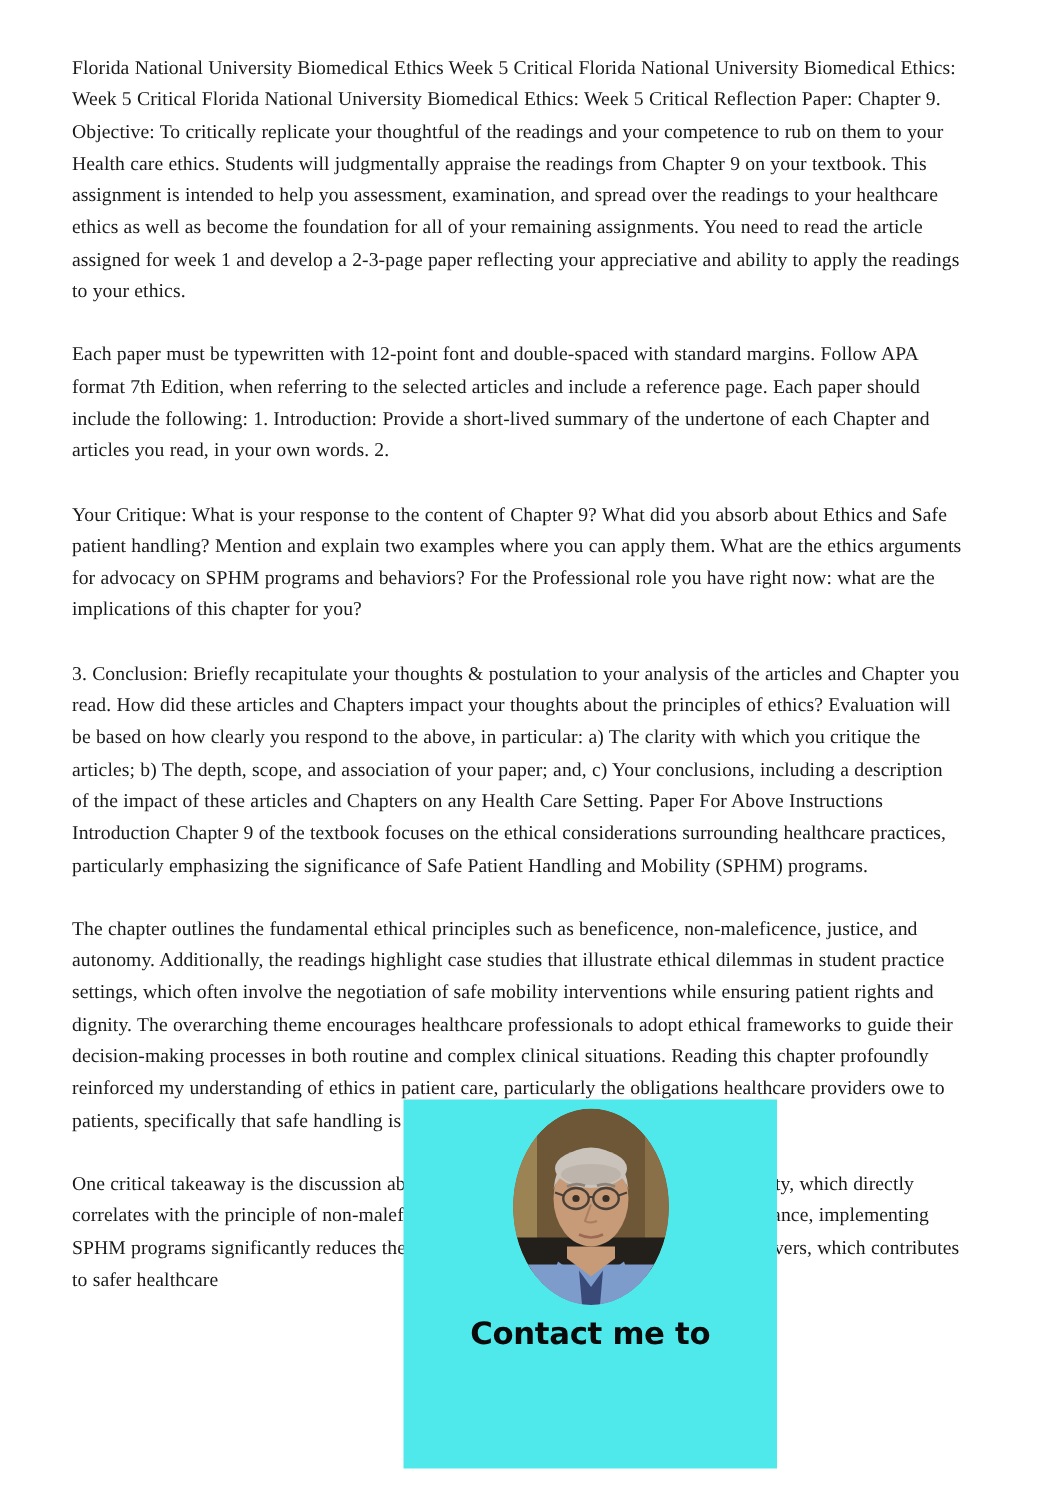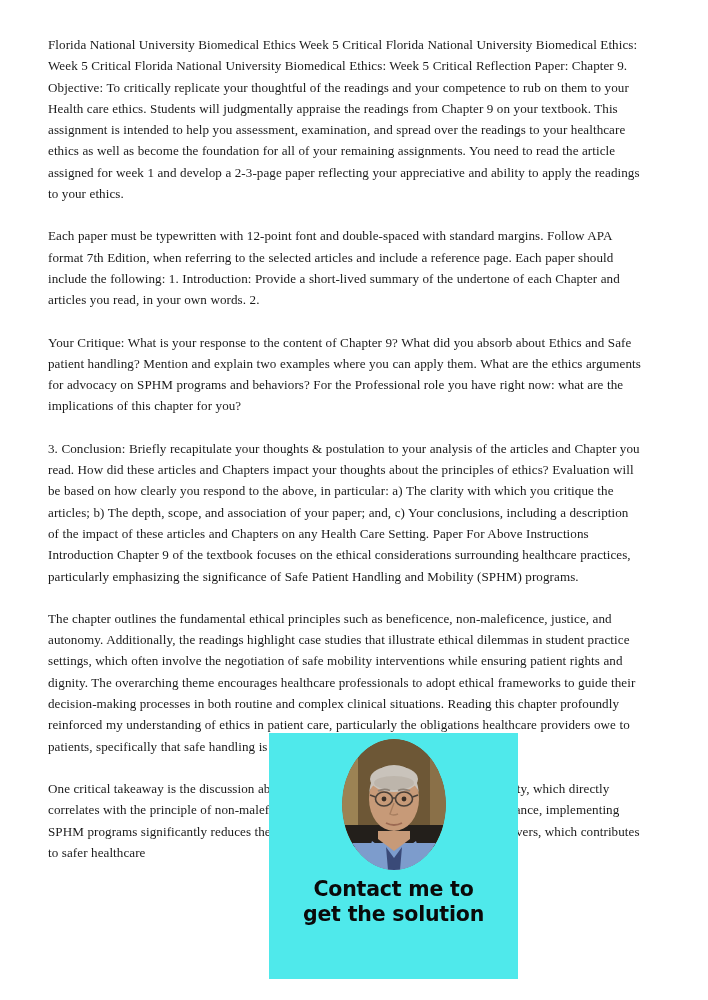--- a/index.html
+++ b/index.html
@@ -150,19 +150,18 @@
           <path d="M36 52 q6 -3 12 -0.5" stroke="#8e8378" stroke-width="1.8" fill="none"></path>
           <path d="M56 51.5 q6 -2.5 12 0.5" stroke="#8e8378" stroke-width="1.8" fill="none"></path>
           <path d="M52 64 q-3 8 -4 11 q3 2 8 0" stroke="#a87f60" stroke-width="1.4" fill="none"></path>
           <path d="M44 84 q8 4 16 0" stroke="#9c6a53" stroke-width="1.8" fill="none"></path>
         </g>
       </svg>
     </div>
 
     <div id="promo-headline">
       <span>Contact me to</span>
-      <span class="l2">get the solution</span>
     </div>
 
 
   </div>
 
 </div>
 
 </body></html>

